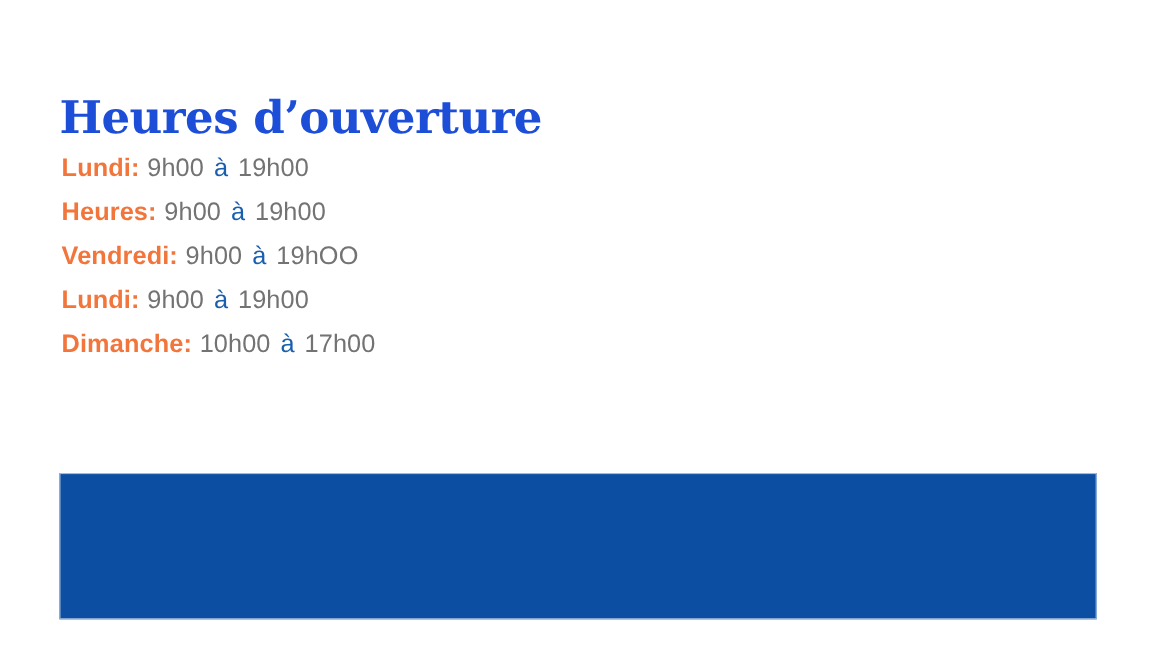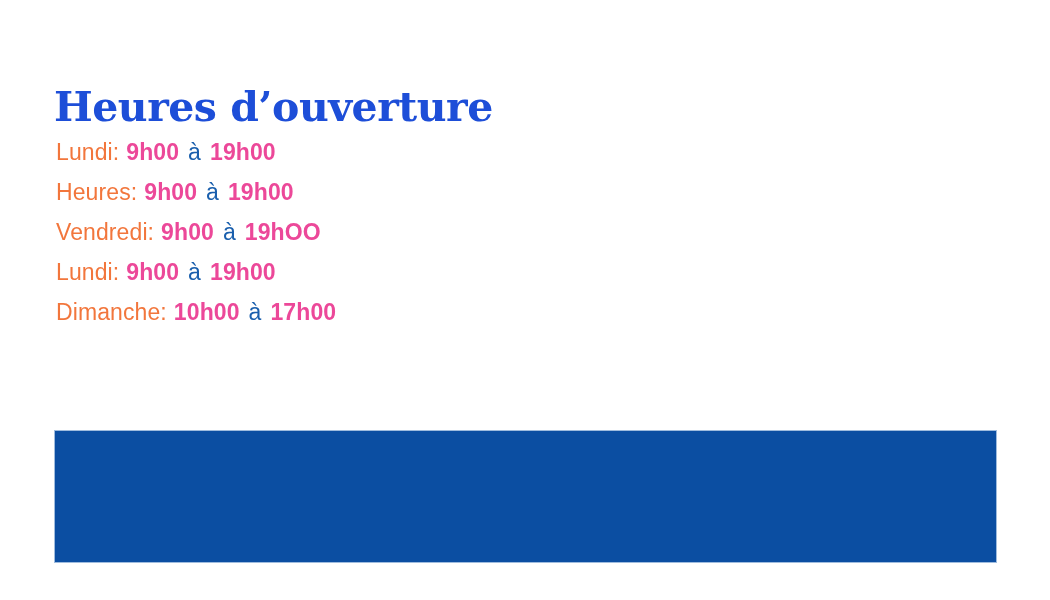--- a/index.html
+++ b/index.html
@@ -48,32 +48,32 @@
     height: 40px;
     line-height: 40px;
     white-space: nowrap;
     font-family: "Liberation Sans", sans-serif;
     font-size: 23px;
     letter-spacing: 0.1px;
   }
 
   .day-label {
     color: #F2763C;
-    font-weight: normal;
+    font-weight: bold;
   }
 
   .day-sep {
     display: inline-block;
     width: 7px;
   }
 
   .time-open,
   .time-close {
-    color: #ec4899;
-    font-weight: bold;
+    color: #737373;
+    font-weight: normal;
   }
 
   .time-sep {
     color: #1A5FAD;
     display: inline-block;
     padding: 0 9px;
   }
 
   
   .banner {

